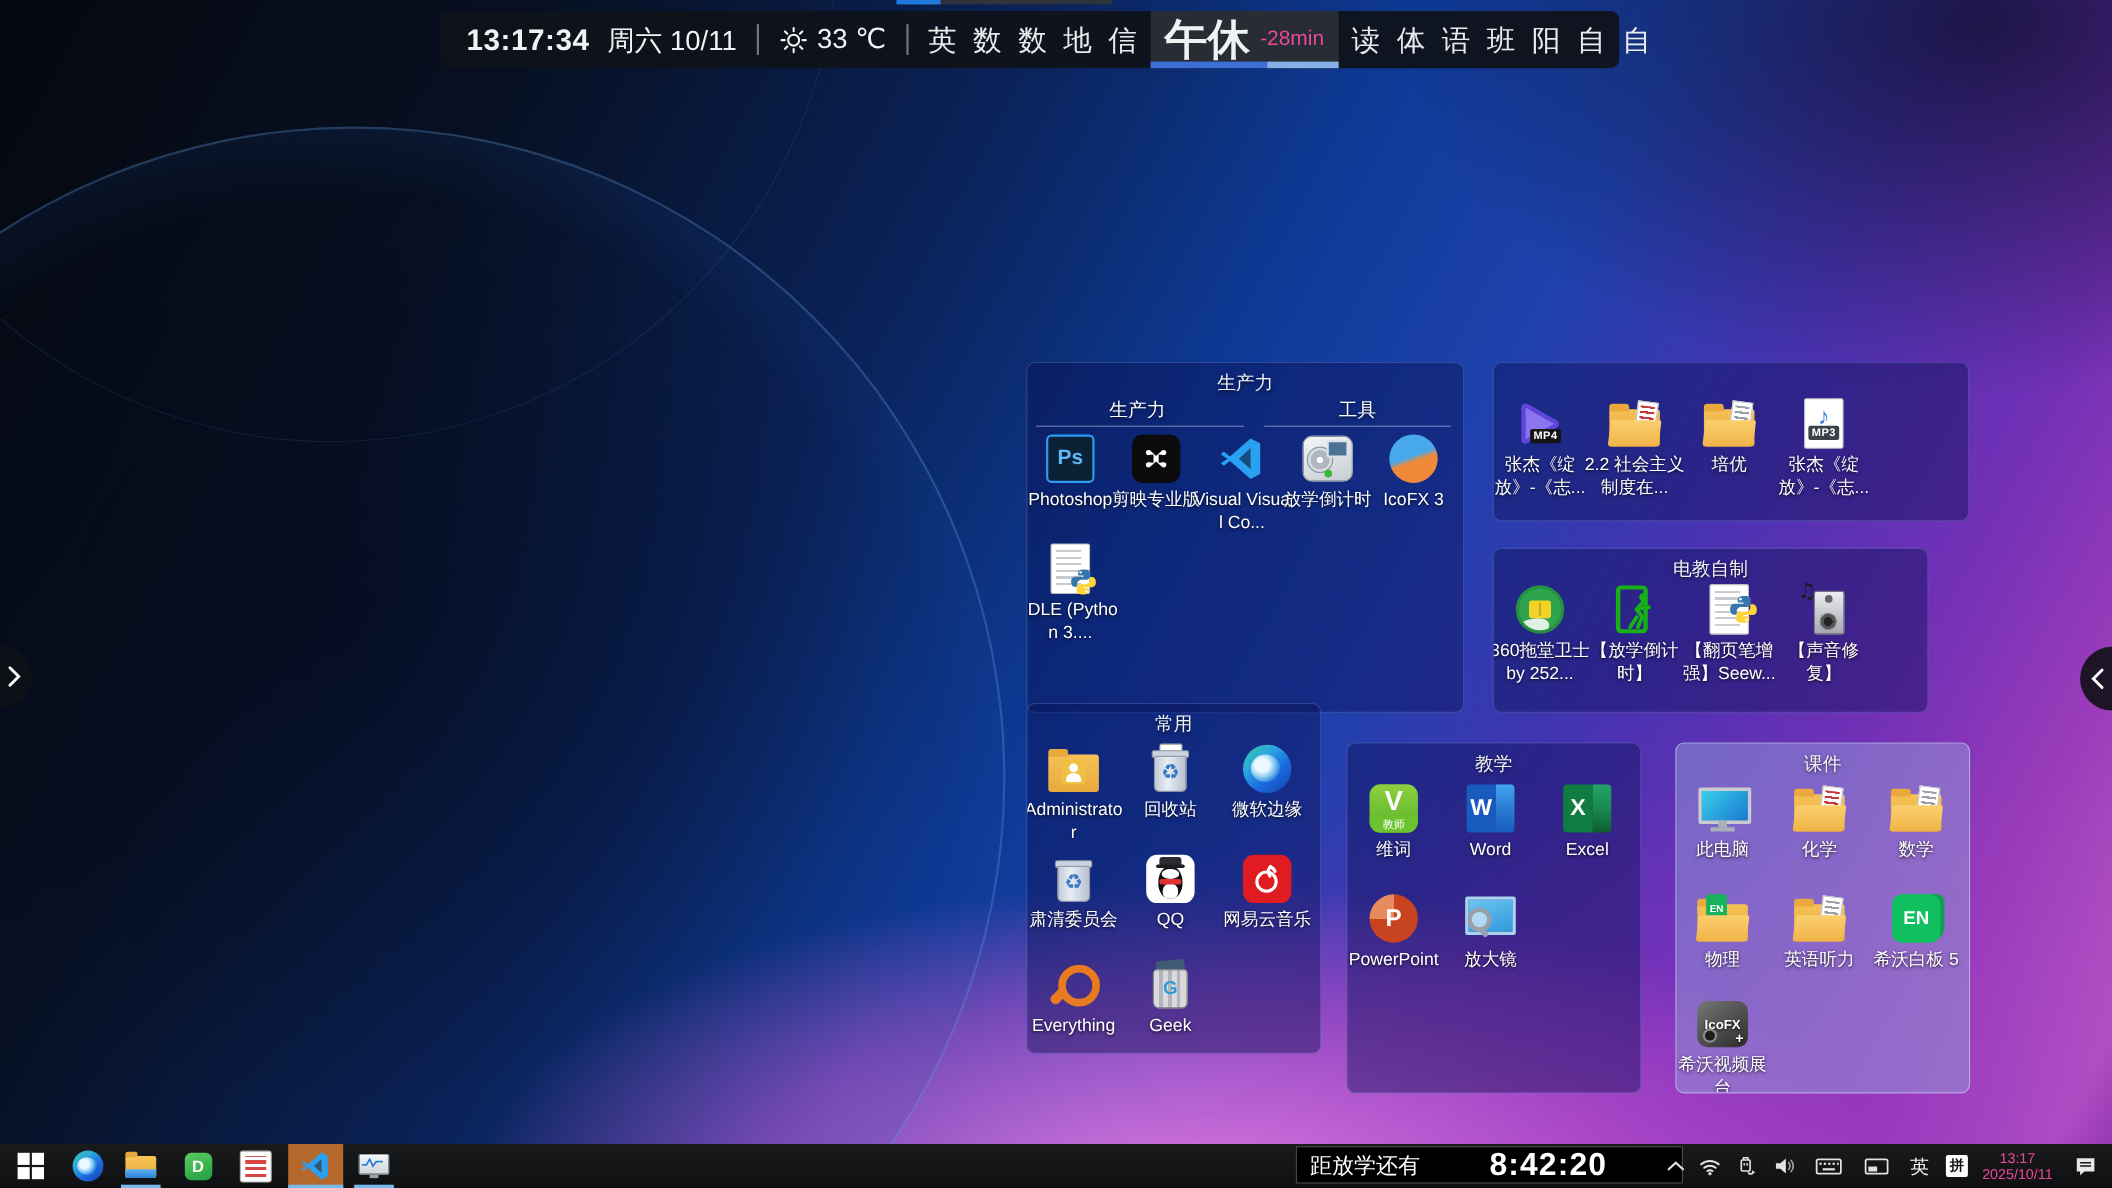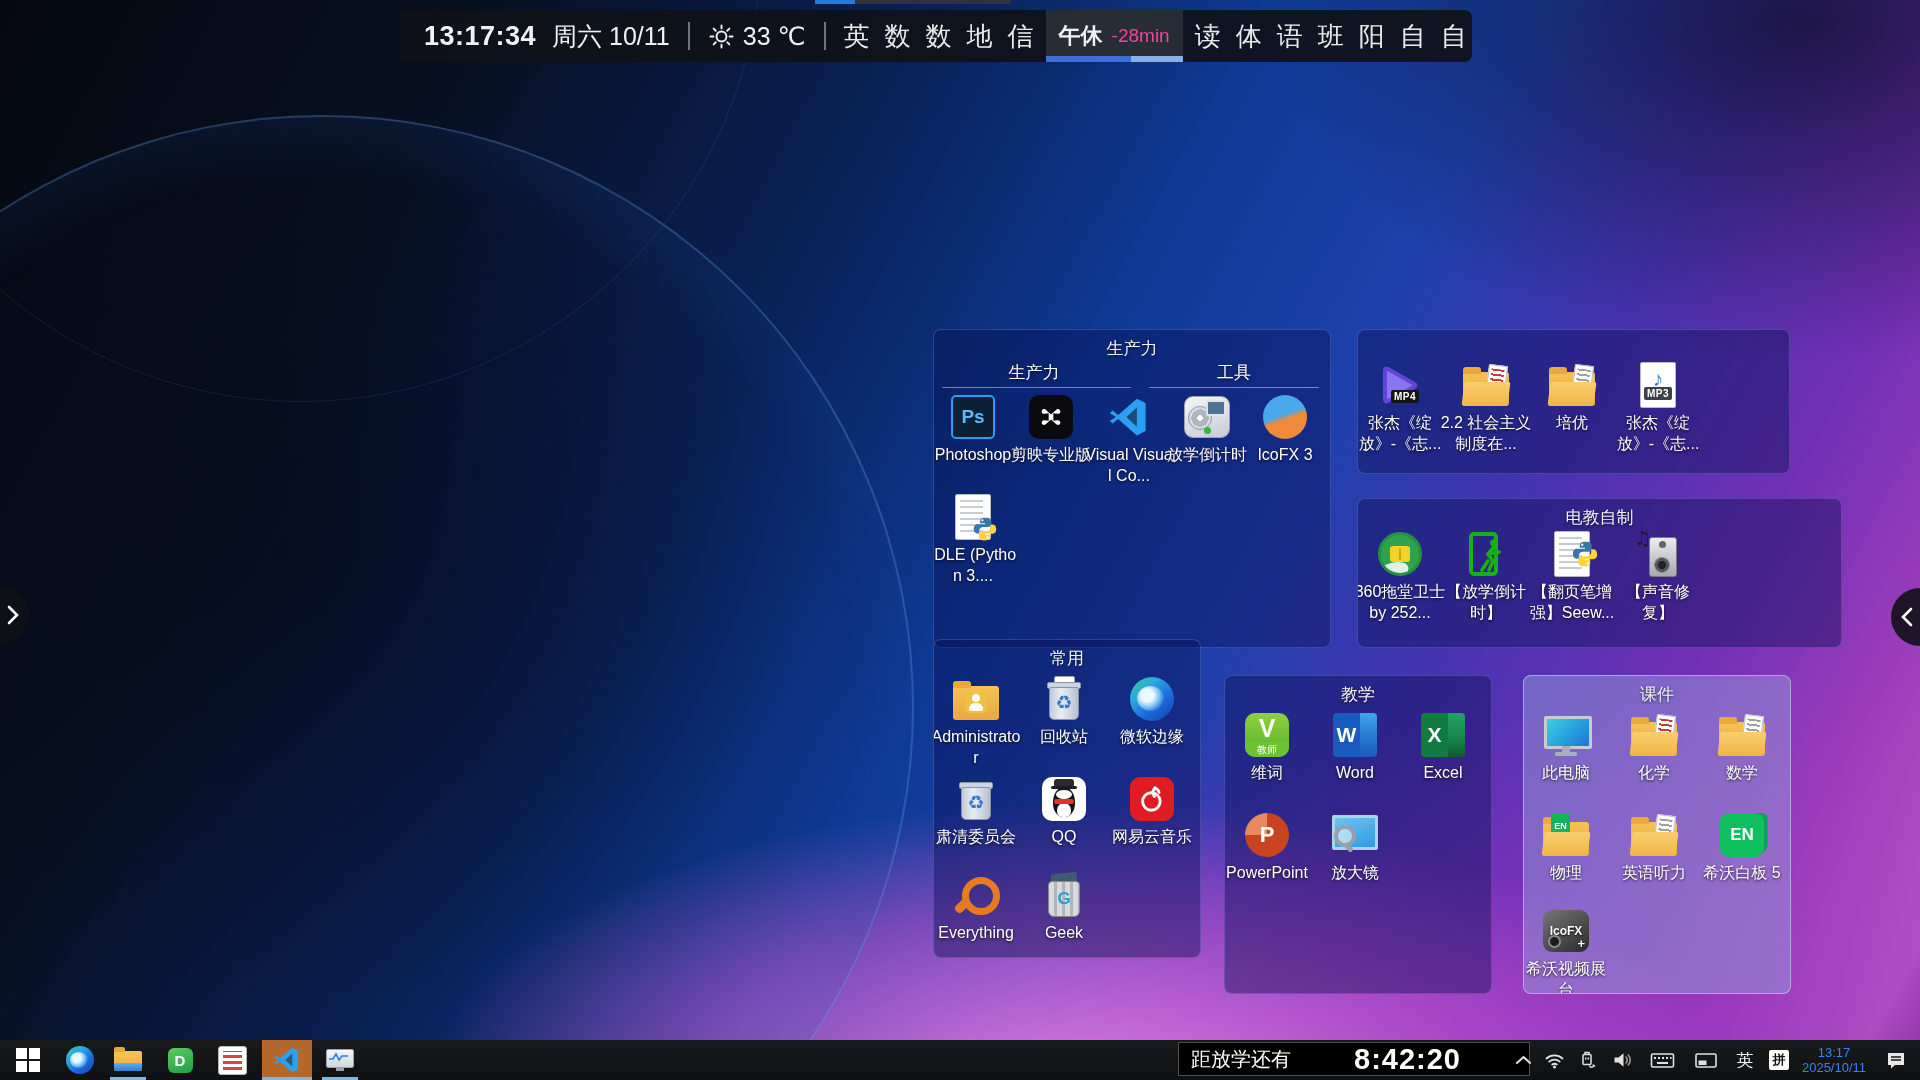--- a/index.html
+++ b/index.html
@@ -22,21 +22,21 @@
   
   .sbar{position:absolute;left:400px;top:10px;width:1072px;height:52px;box-sizing:border-box;
     background:rgba(15,18,25,.94);border-radius:8px;display:flex;align-items:center;color:#f1f2f4;padding:0 24px}
   .sbar .time{font-size:27px;font-weight:700;letter-spacing:.5px;white-space:nowrap}
   .sbar .date{font-size:25px;margin-left:16px;white-space:nowrap}
   .sep{width:2px;height:28px;background:#9aa0aa;opacity:.7;margin:0 18px;flex:0 0 auto}
   .sunwrap{display:flex;align-items:center}
   .temp{font-size:25px;margin-left:8px;white-space:nowrap}
   .periods{display:flex;gap:15px;font-size:26px;color:#e9eaec;white-space:nowrap}
   .cur{position:relative;height:52px;display:flex;align-items:center;background:#272c35;padding:0 13px;margin:0 12px;gap:9px;flex:0 0 auto}
-  .cur .cname{font-size:22px;font-weight:700;white-space:nowrap}
+  .cur .cname{font-size:39px;font-weight:700;white-space:nowrap}
   .cur .cdelta{font-size:19px;color:#ec4899;white-space:nowrap}
   .cur .prog{position:absolute;left:0;right:0;bottom:0;height:6px;display:flex}
   .prog .done{width:62%;background:#3d6fd6}.prog .rem{flex:1;background:#87b0e6}
   
   .etab{position:absolute;width:58px;height:58px;border-radius:50%;background:rgba(15,17,23,.9);display:flex;align-items:center}
   .etab.l{left:-29px;top:586px;justify-content:flex-end;padding-right:8px;box-sizing:border-box}
   .etab.r{left:1891px;top:588px;justify-content:flex-start;padding-left:8px;box-sizing:border-box}
   
   .fence{position:absolute;border-radius:8px;background:rgba(10,15,82,.42);border:1px solid rgba(145,165,235,.28);box-sizing:border-box;overflow:hidden}
   .fence.lite{background:rgba(148,155,215,.5);border-color:rgba(210,218,248,.55)}
@@ -158,21 +158,21 @@
   .tb-red::before{content:"";position:absolute;inset:4px;background:repeating-linear-gradient(0deg,#d23030 0 3px,rgba(0,0,0,0) 3px 6px);opacity:.9}
   .tb-vstile{width:50px;background:#b5682c}
   .tvmon{width:26px;height:17px;background:linear-gradient(180deg,#f4f6f8,#cfd6dc);border:1px solid #9aa2aa;border-radius:2px;position:relative;margin-bottom:4px}
   .tvmon::after{content:"";position:absolute;left:9px;bottom:-4px;width:8px;height:3px;background:#9aa2aa}
   .cdown{position:absolute;left:1178px;top:1042px;width:352px;height:34px;background:#000;border:1px solid #4e4e4e;box-sizing:border-box;display:flex;align-items:center}
   .cdlabel{font-size:20px;color:#fff;margin-left:12px;white-space:nowrap}
   .cdtime{font-size:29px;font-weight:700;color:#fff;margin-left:auto;margin-right:68px;letter-spacing:1px}
   .tray{position:absolute;right:0;top:1040px;height:40px;display:flex;align-items:center}
   .titem{display:flex;align-items:center;justify-content:center;height:40px;flex:0 0 auto}
   .tlang{font-size:17px;color:#f2f2f2;width:34px;text-align:center}
-  .time2{width:76px;text-align:center;font-size:13px;line-height:15px;color:#3b82f6}
+  .time2{width:76px;text-align:center;font-size:13px;line-height:15px;color:#ec4899}
   .ime{width:20px;height:20px;background:#fff;color:#111;font-size:13px;font-weight:700;border-radius:2px;display:flex;align-items:center;justify-content:center}
 </style>
 </head>
 <body>
 
 <div class="wall">
   <div class="arc1"></div>
   <div class="arc2"></div>
 </div>
 
@@ -328,21 +328,21 @@
     <div class="ic">
         <div class="sheet ic-mp3">
       <span class="note">♪</span>
       <span class="badge">MP3</span>
     </div>
       </div>
     <div class="ilabel">张杰《绽放》-《志...</div>
   </div>
 </div>
 
-<div class="fence" style="left:1357px;top:498px;width:485px;height:150px">
+<div class="fence" style="left:1357px;top:498px;width:396px;height:150px">
   <div class="ftitle">电教自制</div>
   <div class="fitem w84" style="left:0;top:32px">
     <div class="ic">
         <div class="ic-360">
           <span class="book"></span>
         </div>
       </div>
     <div class="ilabel">360拖堂卫士 by 252...</div>
   </div>
   <div class="fitem w84" style="left:86px;top:32px">

